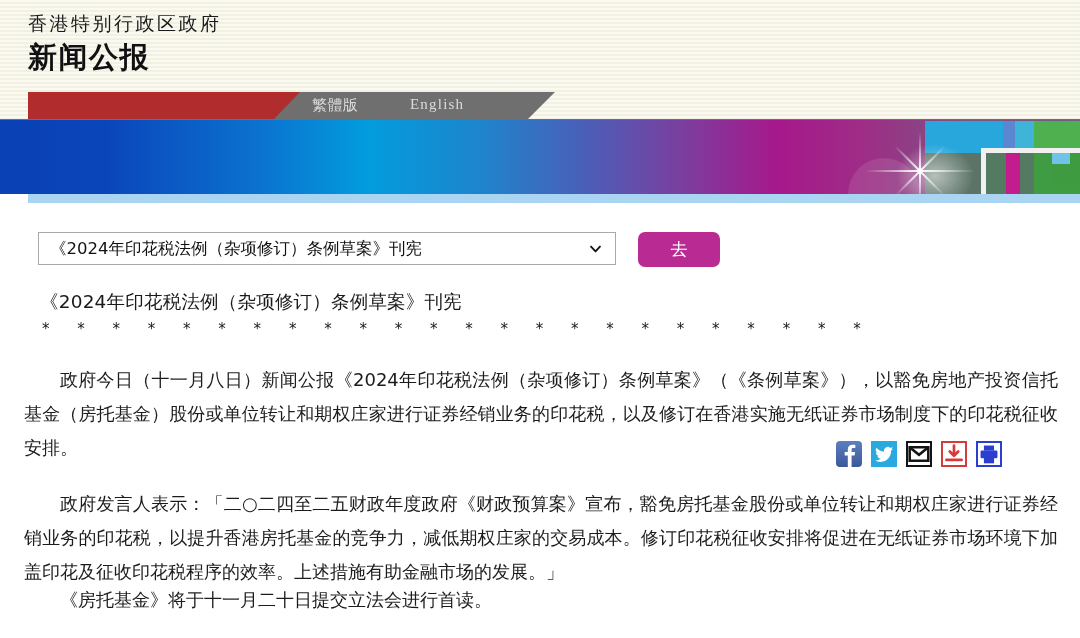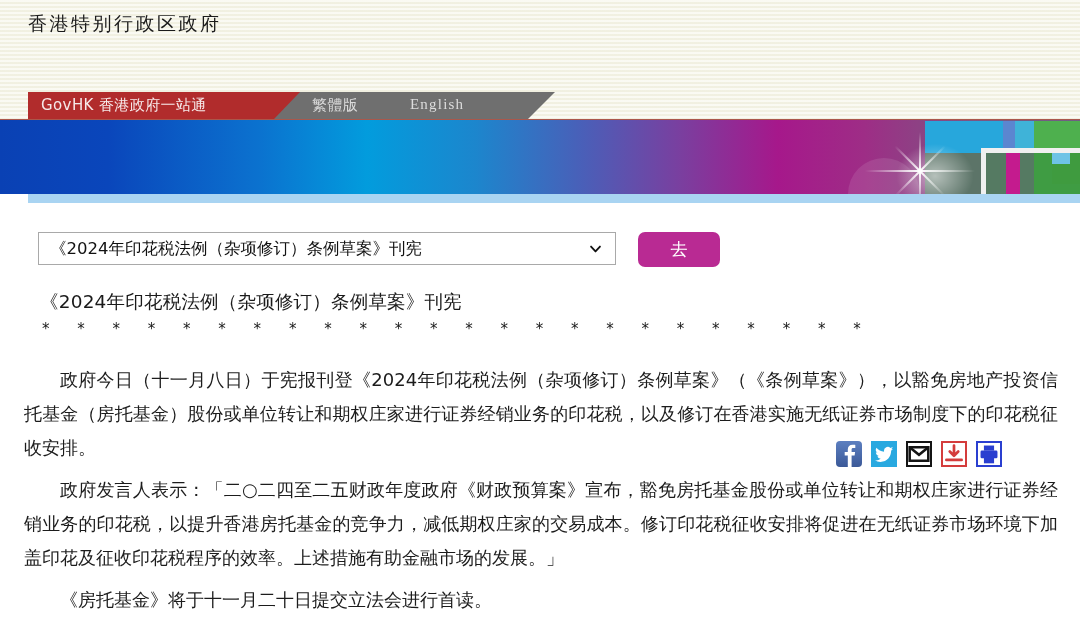--- a/index.html
+++ b/index.html
@@ -194,36 +194,36 @@
     font-family: "DejaVu Sans", sans-serif; white-space: nowrap;
   }
   .para {
     position: absolute; left: 24px; width: 1034px;
     font-size: 18px; line-height: 34px; color: #1c1c1c;
     font-family: "DejaVu Sans", sans-serif;
     text-align: justify; text-indent: 2em;
     text-justify: inter-character;
   }
   .p1 { top: 88px; }
-  .p2 { top: 198px; }
+  .p2 { top: 212px; }
   .p3 { top: 308px; }
 </style>
 </head>
 <body>
 
 <div id="page">
 
   <div class="masthead">
     <div class="masthead-line1">香港特别行政区政府</div>
+    <div class="masthead-line2">新闻公报</div>
   </div>
 
   <div class="tabbar">
     <div class="tab-gray"></div>
     <div class="tab-red"></div>
-    <div class="tab-red-label">GovHK 香港政府一站通</div>
     <div class="tab-lang tc">繁體版</div>
     <div class="tab-lang en">English</div>
   </div>
 
   <div class="hero-wrap">
     <div class="hero-topline"></div>
     <div class="hero">
       <div class="blk blk-olive"></div>
       <div class="blk blk-magenta"></div>
       <div class="blk blk-sky"></div>
@@ -285,18 +285,18 @@
             <rect x="3" y="9" width="20" height="9" rx="1.5" fill="#2a3fd0"></rect>
             <rect x="7" y="16" width="12" height="8" fill="#2a3fd0"></rect>
           </svg>
       </div>
     </div>
   </div>
 
   <div class="article">
     <div class="art-title">《2024年印花税法例（杂项修订）条例草案》刊宪</div>
     <div class="art-stars">* * * * * * * * * * * * * * * * * * * * * * * *</div>
-    <div class="para p1">政府今日（十一月八日）于宪报刊登《2024年印花税法例（杂项修订）条例草案》（《条例草案》），以豁免房地产投资信托基金（房托基金）股份或单位转让和期权庄家进行证券经销业务的印花税，以及修订在香港实施无纸证券市场制度下的印花税征收安排。</div>
+    <div class="para p1">政府今日（十一月八日）新闻公报《2024年印花税法例（杂项修订）条例草案》（《条例草案》），以豁免房地产投资信托基金（房托基金）股份或单位转让和期权庄家进行证券经销业务的印花税，以及修订在香港实施无纸证券市场制度下的印花税征收安排。</div>
     <div class="para p2">政府发言人表示：「二○二四至二五财政年度政府《财政预算案》宣布，豁免房托基金股份或单位转让和期权庄家进行证券经销业务的印花税，以提升香港房托基金的竞争力，减低期权庄家的交易成本。修订印花税征收安排将促进在无纸证券市场环境下加盖印花及征收印花税程序的效率。上述措施有助金融市场的发展。」</div>
     <div class="para p3">《房托基金》将于十一月二十日提交立法会进行首读。</div>
   </div>
 
 </div>
 
 </body></html>

